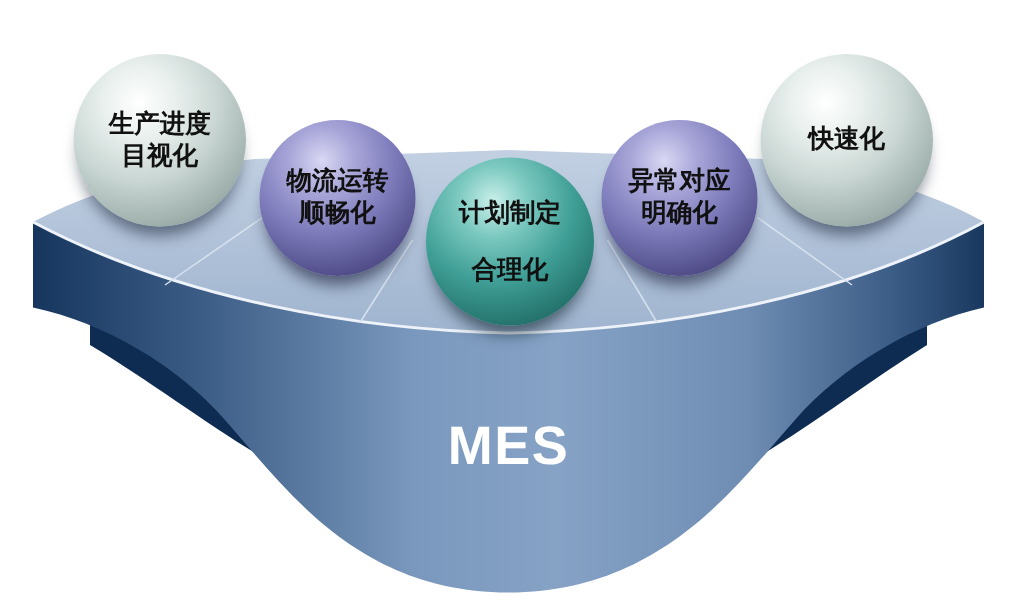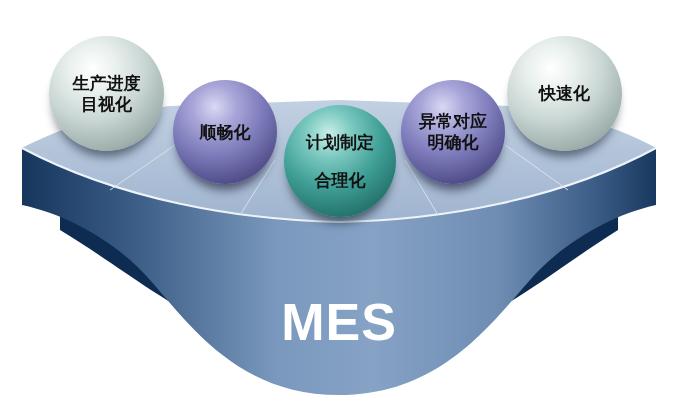--- a/index.html
+++ b/index.html
@@ -25,21 +25,21 @@
       box-shadow: 0 10px 10px -4px rgba(20,20,50,0.6);
     }
     .ball.teal {
       background: radial-gradient(circle at 40% 26%, #c9f0ea 0%, #7cc9c0 22%, #3f9f96 50%, #25746d 78%, #134a45 100%);
       box-shadow: 0 10px 10px -4px rgba(10,30,40,0.6);
       gap: 17px;
     }
     .mes {
       position: absolute; left: 0; top: 276px; width: 678px; text-align: center;
       font-family: "Liberation Sans", sans-serif; font-weight: bold;
-      font-size: 52px; color: #ffffff; letter-spacing: 1px; margin-top: 16px;
+      font-size: 36px; color: #ffffff; letter-spacing: 1px;
     }
   </style>
 </head>
 <body>
 
 <div class="stage">
 
   <svg class="platform" width="678" height="403" viewBox="0 0 678 403">
     <defs>
       <linearGradient id="frontGrad" x1="0" y1="0" x2="1" y2="0">
@@ -76,20 +76,21 @@
     <line x1="438" y1="215" x2="405" y2="160" stroke="#d7e2ef" stroke-width="1"></line>
     <line x1="568" y1="190" x2="505" y2="145" stroke="#d7e2ef" stroke-width="1"></line>
   </svg>
 
   <div class="ball silver" style="left:49px; top:36px; width:115px; height:115px;">
     <span class="txt">生产进度</span>
     <span class="txt">目视化</span>
   </div>
 
   <div class="ball purple" style="left:173px; top:80px; width:104px; height:104px;">
+    <span class="txt">物流运转</span>
     <span class="txt">顺畅化</span>
   </div>
 
   <div class="ball teal" style="left:284px; top:105px; width:112px; height:112px;">
     <span class="txt">计划制定</span>
     <span class="txt">合理化</span>
   </div>
 
   <div class="ball purple" style="left:401px; top:80px; width:104px; height:104px;">
     <span class="txt">异常对应</span>

